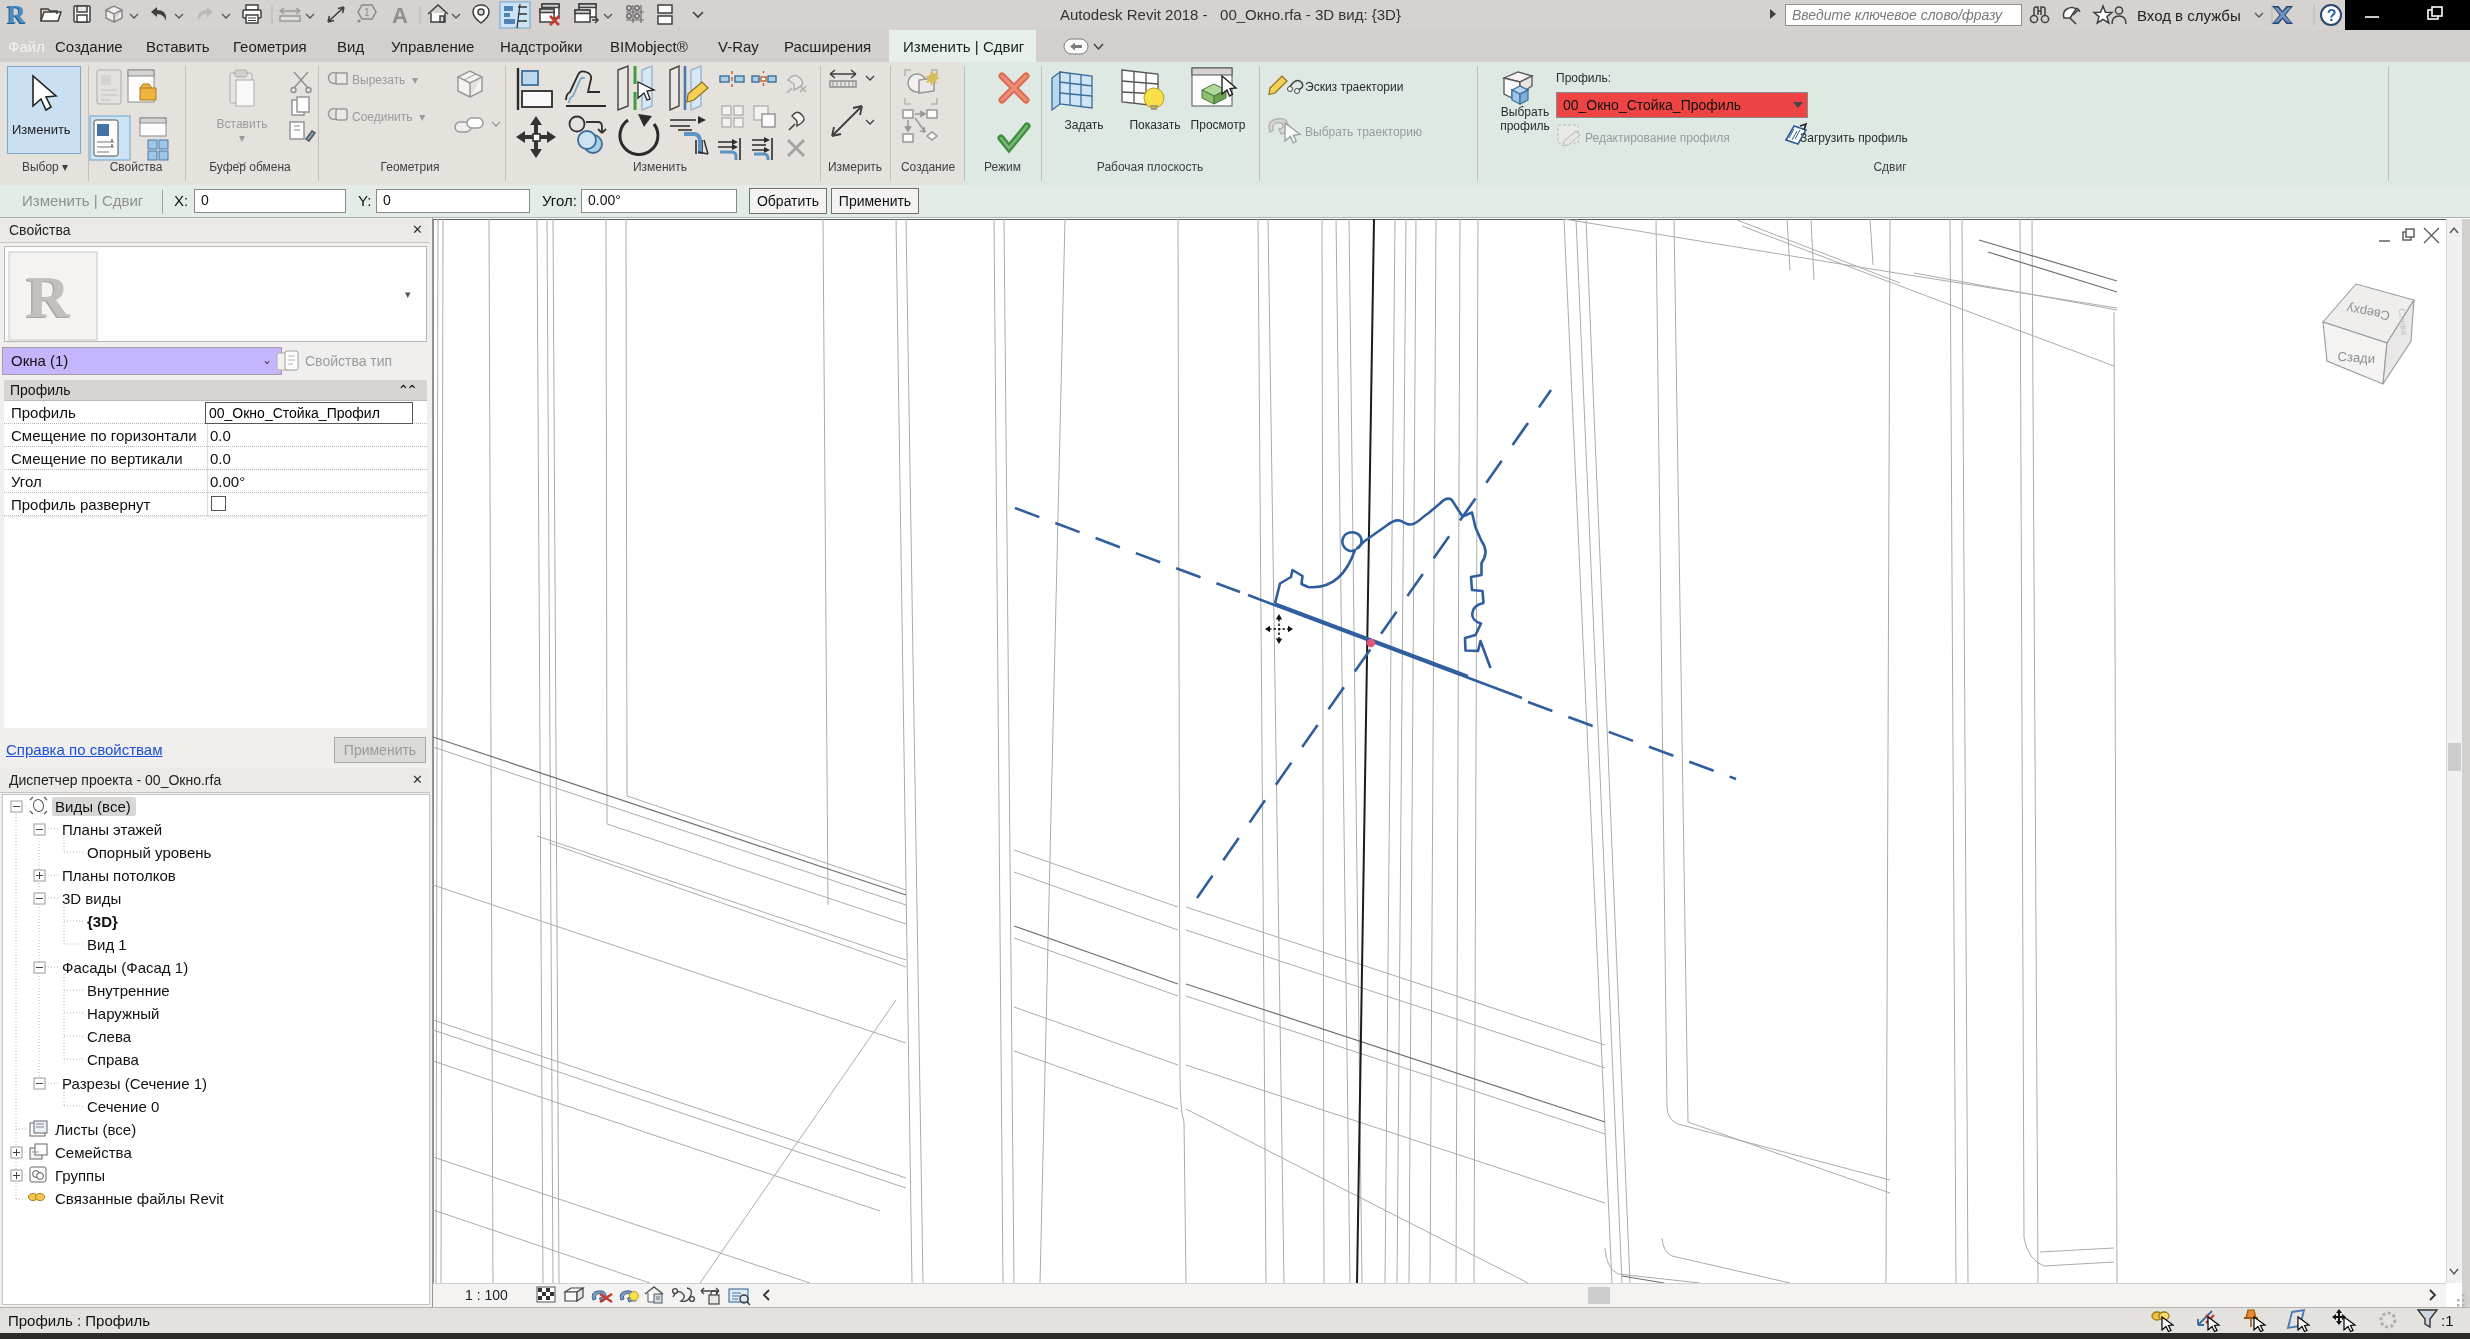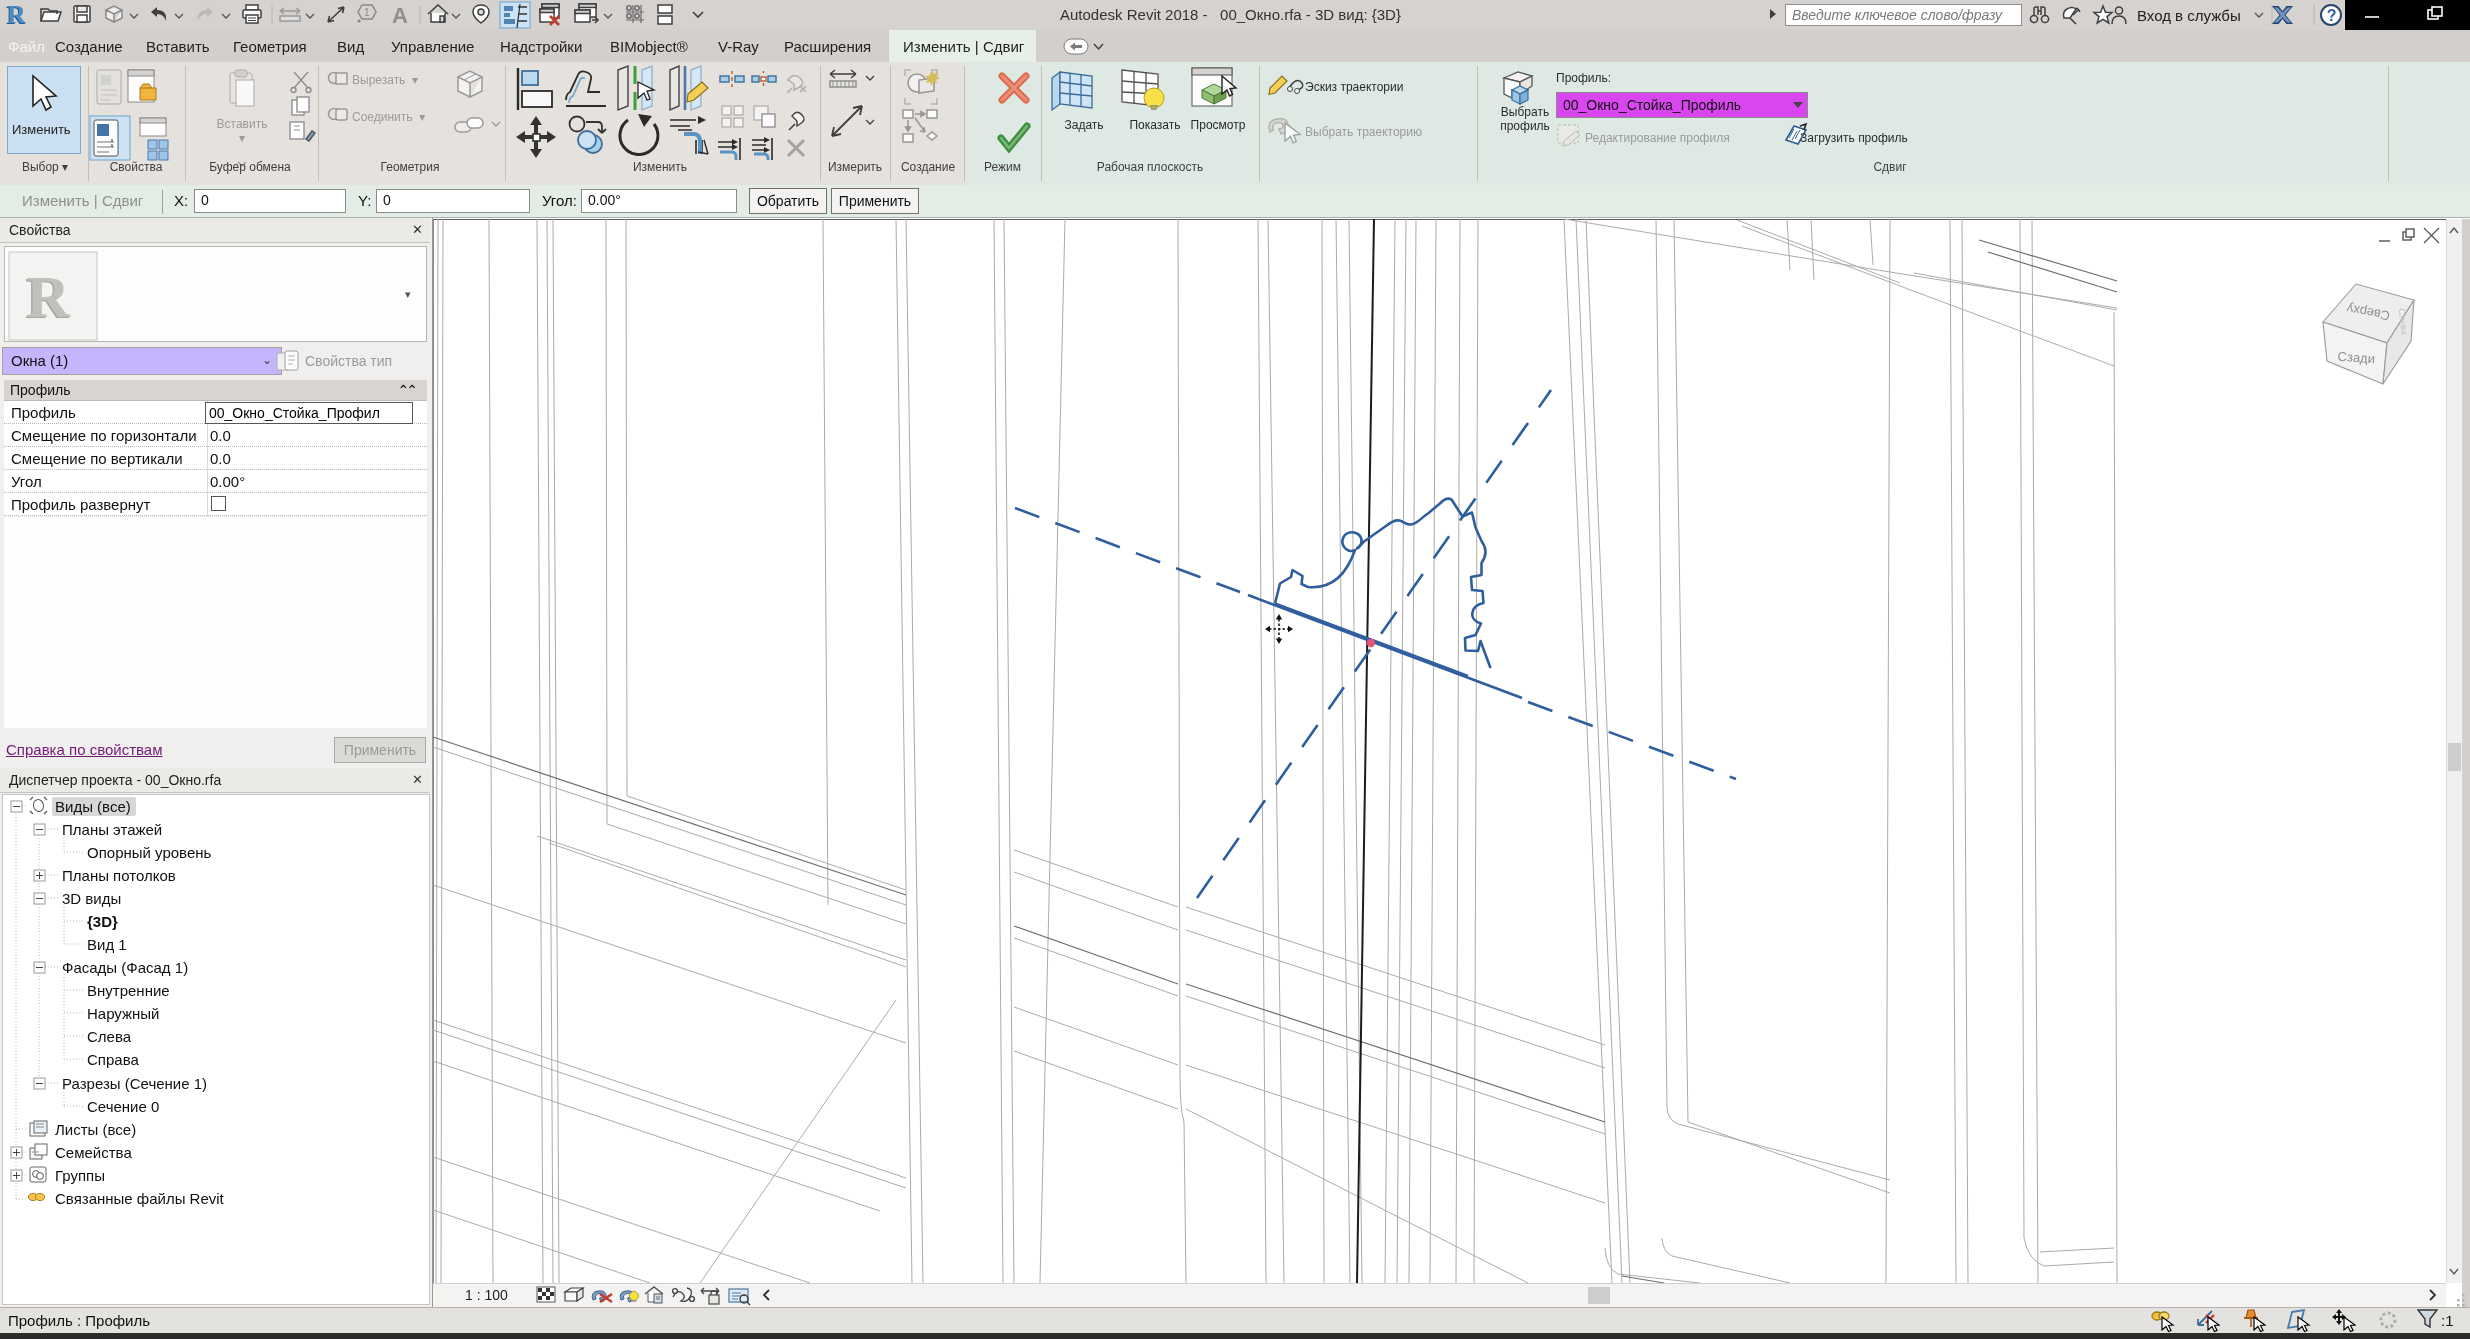--- a/index.html
+++ b/index.html
@@ -554,21 +554,21 @@
 <div class="btnlabel graytxt" style="left:352px;top:73px;">Вырезать &nbsp;▾</div>
 <div class="btnlabel graytxt" style="left:352px;top:110px;">Соединить &nbsp;▾</div>
 
 <div class="btnlabel" style="left:1052px;top:118px;width:64px;">Задать</div>
 <div class="btnlabel" style="left:1118px;top:118px;width:74px;">Показать</div>
 <div class="btnlabel" style="left:1180px;top:118px;width:76px;">Просмотр</div>
 <div class="btnlabel" style="left:1305px;top:80px;width:140px;text-align:left;">Эскиз траектории</div>
 <div class="btnlabel graytxt" style="left:1305px;top:125px;width:170px;text-align:left;">Выбрать траекторию</div>
 <div class="btnlabel" style="left:1485px;top:105px;width:80px;">Выбрать<br>профиль</div>
 <div class="btnlabel" style="left:1556px;top:71px;width:80px;text-align:left;">Профиль:</div>
-<div class="abs" style="left:1556px;top:92px;width:252px;height:26px;background:#d946ef;border:1px solid #8a8a8a;font-size:14px;color:#111;padding:4px 6px;">00_Окно_Стойка_Профиль</div>
+<div class="abs" style="left:1556px;top:92px;width:252px;height:26px;background:#ef4444;border:1px solid #8a8a8a;font-size:14px;color:#111;padding:4px 6px;">00_Окно_Стойка_Профиль</div>
 <div class="btnlabel graytxt" style="left:1585px;top:131px;width:220px;text-align:left;">Редактирование профиля</div>
 <div class="btnlabel" style="left:1800px;top:131px;width:160px;text-align:left;">Загрузить профиль</div>
 
 <div class="abs" id="optbar"></div>
 <div class="abs" style="left:22px;top:192px;font-size:15px;color:#8f8f8f;">Изменить | Сдвиг</div>
 <div class="abs" style="left:162px;top:190px;width:1px;height:24px;background:#9aa59c;"></div>
 <div class="abs" style="left:174px;top:192px;font-size:15px;color:#111;">X:</div>
 <div class="optinput" style="left:194px;top:189px;width:152px;">0</div>
 <div class="abs" style="left:358px;top:192px;font-size:15px;color:#111;">Y:</div>
 <div class="optinput" style="left:376px;top:189px;width:154px;">0</div>
@@ -618,21 +618,21 @@
     <span class="pdiv"></span>
     <span class="pval">0.00°</span>
   </div>
 <div class="prow" style="top:493px;">
     <span class="plab">Профиль развернут</span>
     <span class="pdiv"></span>
   <span style="position:absolute;left:207px;top:3px;width:15px;height:15px;background:#fff;border:1px solid #555;"></span>
   </div>
 <div class="abs" style="left:4px;top:517px;width:423px;height:211px;background:#fdfdfd;"></div>
 
-<div class="abs" style="left:6px;top:741px;font-size:15px;color:#701a75;text-decoration:underline;">Справка по свойствам</div>
+<div class="abs" style="left:6px;top:741px;font-size:15px;color:#1d4ed8;text-decoration:underline;">Справка по свойствам</div>
 <div class="abs" style="left:334px;top:737px;width:92px;height:26px;background:#dcdad7;border:1px solid #aaa;font-size:14px;color:#9a9a9a;text-align:center;padding-top:4px;">Применить</div>
 
 <div class="palhdr" style="top:768px;">Диспетчер проекта - 00_Окно.rfa</div>
 <div class="closex" style="left:412px;top:772px;">✕</div>
 <div class="abs" style="left:2px;top:794px;width:428px;height:511px;background:#fff;border:1px solid #c6c3c0;"></div>
 <svg class="abs" id="tree" style="left:0;top:794px" width="433" height="511">
   <g font-size="15" fill="#111">
 
     <g stroke="#b9b7b4" stroke-dasharray="1,2" fill="none">
       <path d="M16 20 V405"></path>

